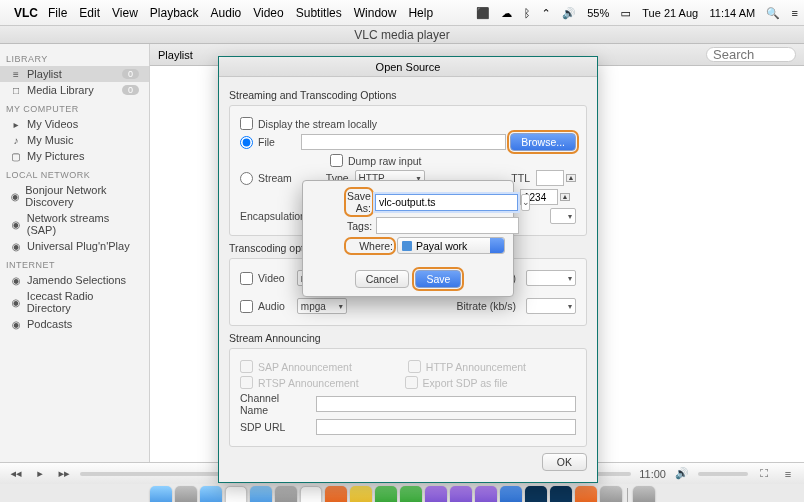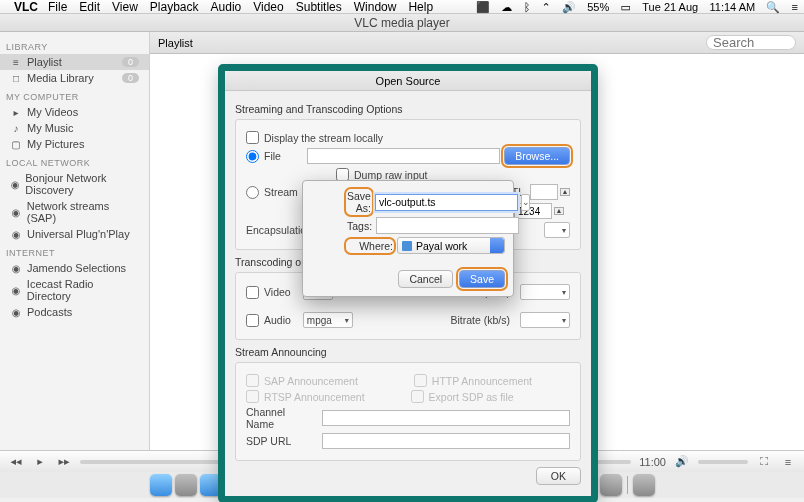--- a/index.html
+++ b/index.html
@@ -1,18 +1,18 @@
 <!DOCTYPE html>
 <html><head>
 <meta charset="utf-8">
 <style>
   * { box-sizing: border-box; margin: 0; padding: 0; }
   html, body { width: 804px; height: 502px; overflow: hidden; font-family: -apple-system, "Helvetica Neue", Arial, sans-serif; font-size: 11px; background: #f0f0f0; }
   
-  .menubar { height: 14px; background: linear-gradient(#fdfdfd,#f0f0f0); border-bottom: 1px solid #c9c9c9; display: flex; align-items: center; padding: 0 6px; font-size: 12px; }
+  .menubar { height: 26px; background: linear-gradient(#fdfdfd,#f0f0f0); border-bottom: 1px solid #c9c9c9; display: flex; align-items: center; padding: 0 6px; font-size: 12px; }
   .menubar .apple { font-size: 13px; margin-right: 8px; }
   .menubar .appname { font-weight: 600; margin-right: 10px; }
   .menubar .item { margin-right: 12px; }
   .menubar .spacer { flex: 1; }
   .menubar .right span { margin-left: 8px; font-size: 11px; }
   
   .wintitle { height: 18px; background: linear-gradient(#ececec,#dedede); border-bottom: 1px solid #bdbdbd; text-align: center; line-height: 18px; font-size: 12px; color: #444; }
   
   .main { display: flex; height: calc(100% - 18px - 18px - 22px - 26px); background: #ececec; }
   
@@ -20,21 +20,21 @@
   .sidebar .heading { font-size: 9px; color: #888; letter-spacing: .5px; padding: 6px 6px 2px; text-transform: uppercase; }
   .sidebar .row { display: flex; align-items: center; padding: 2px 10px; font-size: 11px; color: #444; }
   .sidebar .row.selected { background: #d7d7d7; }
   .sidebar .row .ico { width: 12px; text-align: center; margin-right: 5px; font-size: 10px; color: #555; }
   .sidebar .row .badge { margin-left: auto; background: #c7c7c7; color: #fff; border-radius: 8px; padding: 0 6px; font-size: 9px; }
   
   .playlist { flex: 1; background: #fff; display: flex; flex-direction: column; }
   .playlist .bar { height: 22px; background: linear-gradient(#ececec,#dedede); border-bottom: 1px solid #c0c0c0; display: flex; align-items: center; padding: 0 8px; font-size: 11px; }
   .playlist .bar .search { margin-left: auto; width: 90px; height: 15px; border: 1px solid #ccc; border-radius: 9px; font-size: 13px; padding: 0 6px; color: #aaa; }
   
-  .modal-wrap { position: absolute; left: 218px; top: 56px; width: 380px; background: #f0f0f0; border: 7px solid #0f766e; border-radius: 5px; box-shadow: 0 6px 18px rgba(0,0,0,.25); z-index: 5; margin-top: 8px; }
+  .modal-wrap { position: absolute; left: 218px; top: 56px; width: 380px; background: #f0f0f0; border: 1px solid #0f766e; border-radius: 0; box-shadow: 0 6px 18px rgba(0,0,0,.25); z-index: 5; }
   .modal-wrap .mtitle { height: 20px; background: linear-gradient(#ececec,#dedede); border-bottom: 1px solid #c7c7c7; text-align: center; line-height: 20px; font-size: 11px; border-radius: 5px 5px 0 0; }
   .modal-wrap .mbody { padding: 8px 10px; }
   .group-title { font-size: 10.5px; color: #333; margin: 4px 0; }
   .group { border: 1px solid #d4d4d4; border-radius: 3px; padding: 8px 10px; margin-bottom: 6px; background: #f6f6f6; }
   .frow { display: flex; align-items: center; margin: 3px 0; font-size: 10.5px; color: #444; }
   .frow input[type=radio], .frow input[type=checkbox] { margin-right: 5px; }
   .frow label { margin-right: 6px; }
   .frow .txt { height: 16px; border: 1px solid #bbb; background: #fff; font-size: 10px; padding: 0 3px; }
   .frow .sel { height: 16px; border: 1px solid #bbb; background: #fff; font-size: 10px; padding: 0 14px 0 3px; display: inline-flex; align-items: center; position: relative; border-radius: 2px; }
   .frow .sel::after { content: "▾"; position: absolute; right: 3px; font-size: 8px; color: #555; }
@@ -48,21 +48,21 @@
   
   .sheet { position: absolute; left: 302px; top: 180px; width: 212px; background: #f4f4f4; border: 1px solid #b0b0b0; border-radius: 4px; box-shadow: 0 8px 22px rgba(0,0,0,.35); z-index: 10; padding: 6px 8px 8px; }
   .sheet .srow { display: flex; align-items: center; margin: 3px 0; padding-left: 36px; }
   .sheet .slabel { width: 46px; text-align: right; font-size: 10.5px; color: #333; margin-right: 4px; }
   .sheet .sfield { flex: 1; height: 17px; border: 1px solid #6b9eea; background: #fff; font-size: 10.5px; padding: 0 3px; outline: 2px solid #cfe0fb; }
   .sheet .sfield.plain { border-color: #bbb; outline: none; }
   .sheet .combo { flex: 1; height: 17px; border: 1px solid #bbb; border-radius: 3px; background: linear-gradient(#fdfdfd,#ececec); display: flex; align-items: center; padding: 0 4px; font-size: 10.5px; position: relative; }
   .sheet .combo .fld { width: 10px; height: 10px; background: #4a90d9; border-radius: 1px; margin-right: 4px; }
   .sheet .combo::after { content: ""; position: absolute; right: 0; top: 0; bottom: 0; width: 14px; background: linear-gradient(#6fa3f7,#3b78e7); border-radius: 0 3px 3px 0; }
   .sheet .expand { width: 14px; height: 17px; border: 1px solid #bbb; border-radius: 2px; margin-left: 3px; background: #fff; font-size: 9px; text-align: center; line-height: 15px; color: #555; }
-  .sheet .btnrow { display: flex; justify-content: flex-end; gap: 6px; margin-top: 16px; }
+  .sheet .btnrow { display: flex; justify-content: center; gap: 6px; margin-top: 16px; }
   
   .playerbar { height: 22px; background: linear-gradient(#fdfdfd,#e7e7e7); border-top: 1px solid #c8c8c8; display: flex; align-items: center; padding: 0 8px; gap: 8px; font-size: 11px; color: #555; }
   .playerbar .pb { width: 16px; text-align: center; }
   .playerbar .track { flex: 1; height: 4px; background: #d0d0d0; border-radius: 2px; }
   .playerbar .vol { width: 50px; height: 4px; background: #d0d0d0; border-radius: 2px; }
   
   .dock { height: 26px; display: flex; align-items: center; justify-content: center; gap: 3px; background: rgba(230,230,230,.6); }
   .dock .app { width: 22px; height: 22px; border-radius: 5px; box-shadow: 0 1px 2px rgba(0,0,0,.3); }
   .dock .sep { width: 1px; height: 18px; background: #aaa; margin: 0 2px; }
   .c0{background:linear-gradient(#8fd0ff,#3a8de0);} .c1{background:linear-gradient(#c0c0c0,#8a8a8a);} .c2{background:linear-gradient(#ff8a4a,#e05a12);} .c3{background:linear-gradient(#b988ff,#6b45c4);} .c4{background:#fff;border:1px solid #ccc;} .c5{background:linear-gradient(#6bd46b,#2a9a2a);} .c6{background:linear-gradient(#ffe25a,#e0b020);} .c7{background:linear-gradient(#5aa0ff,#2060c0);} .c9{background:#0b355a;}

